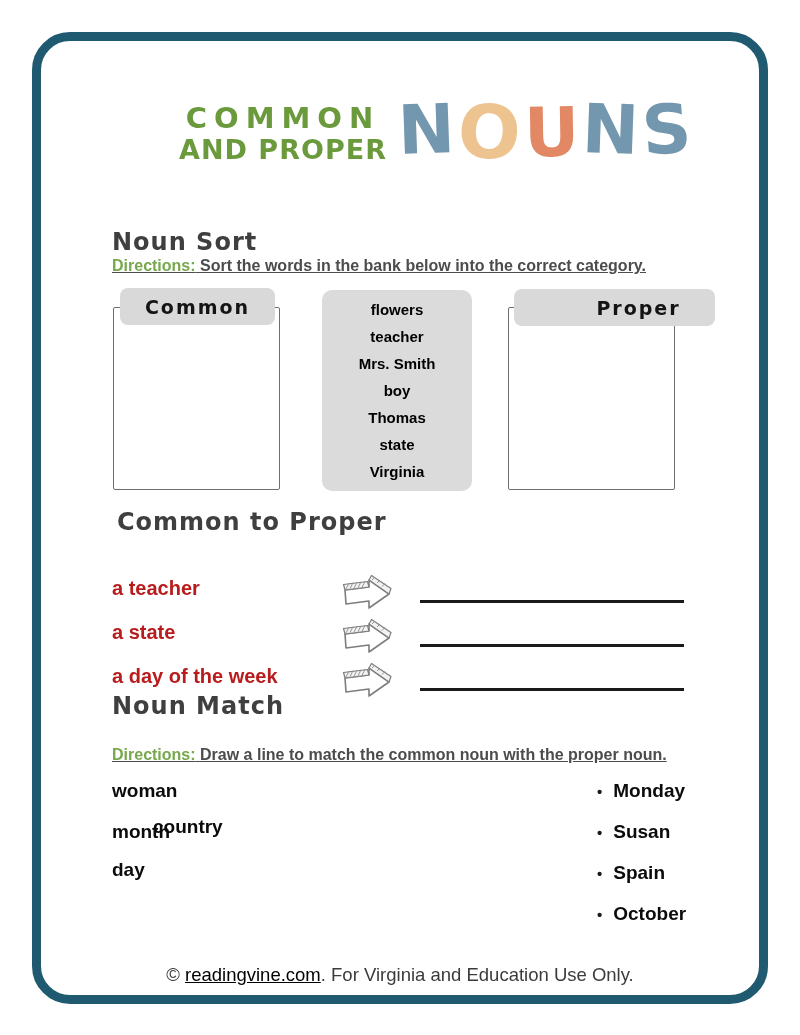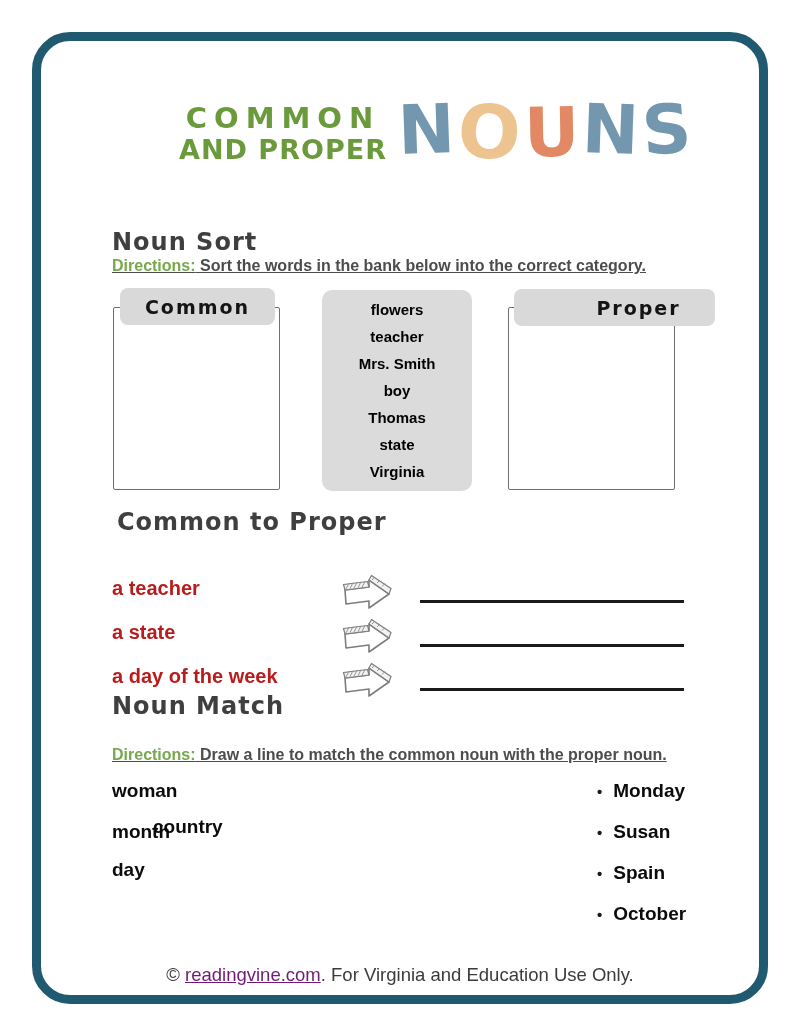--- a/index.html
+++ b/index.html
@@ -50,21 +50,21 @@
 
   
   .nm-left{position:absolute;left:112px;font-size:19px;font-weight:700;color:#0b0b0b;}
   .nm-right{position:absolute;left:597px;display:flex;align-items:center;gap:11px;
             font-size:19px;font-weight:700;color:#0b0b0b;}
   .nm-right .bullet{font-size:15px;line-height:1;color:#1a1a1a;}
 
   
   .footer{position:absolute;left:0;top:964px;width:800px;text-align:center;
           font-size:18.5px;color:#3b3b3b;}
-  .footer a{color:#701a75;text-decoration:underline;cursor:pointer;}
+  .footer a{color:#000000;text-decoration:underline;cursor:pointer;}
 </style>
 </head>
 <body>
 
 <div id="page">
   <div id="frame"></div>
 
   <div class="title-green">
     <span class="l1">COMMON</span>
     <span class="l2">AND PROPER</span>

